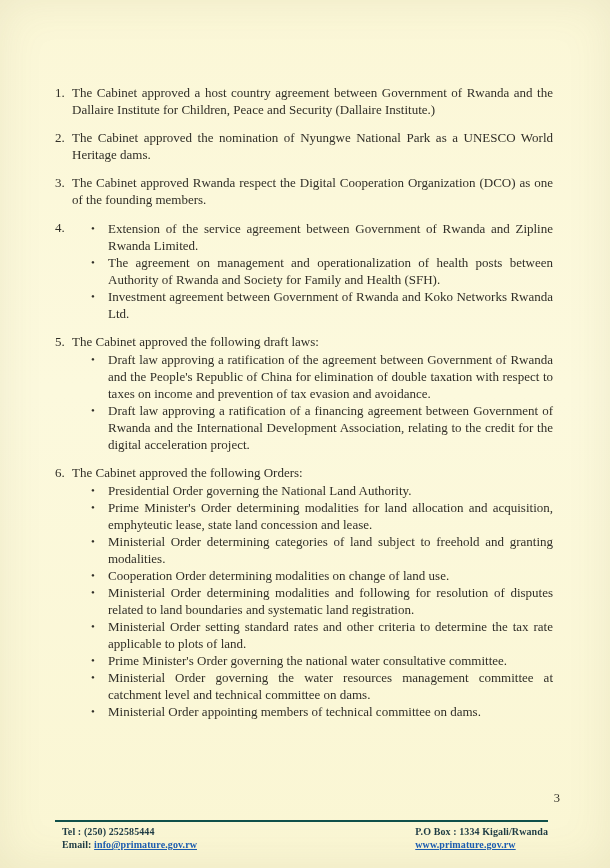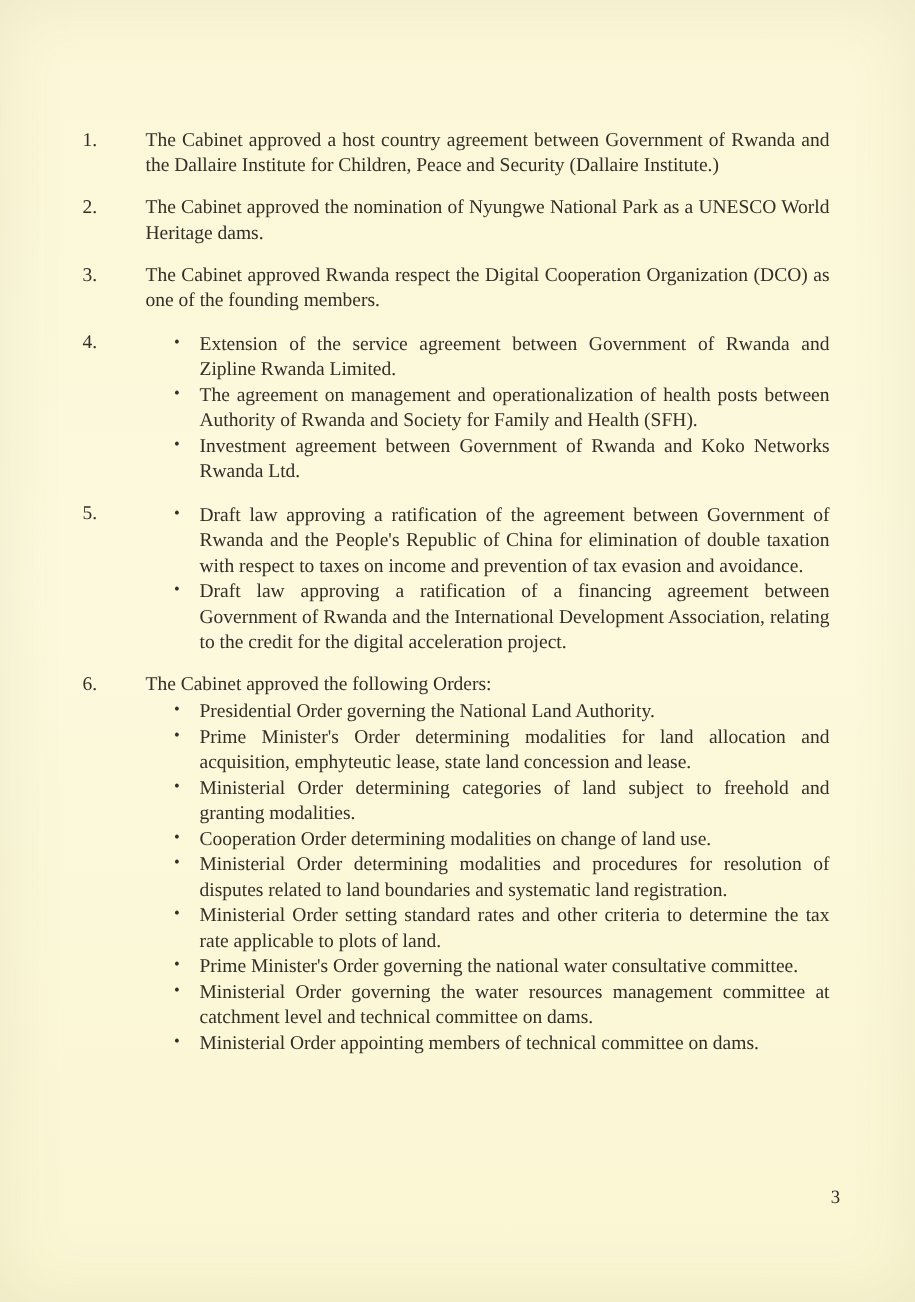--- a/index.html
+++ b/index.html
@@ -25,21 +25,21 @@
   }
   .item {
     display: flex;
     margin-top: 11px;
   }
   .item:first-child { margin-top: 0; }
   .item-num {
     width: 17px;
     flex: none;
   }
-  .item-body { flex: 1; min-width: 0; margin-left: 25px; }
+  .item-body { flex: 1; min-width: 0; }
   .item-text {
     text-align: justify;
   }
   .bullets { margin-top: 1px; }
   .bullet {
     display: flex;
     padding-left: 19px;
   }
   .bullet-marker {
     width: 17px;
@@ -125,20 +125,21 @@
             <span class="bullet-marker">•</span>
             <div class="bullet-text">Investment agreement between Government of Rwanda and Koko Networks Rwanda Ltd.</div>
           </div>
         </div>
       </div>
     </div>
 
     <div class="item">
       <span class="item-num">5.</span>
       <div class="item-body">
+        <div class="item-text">The Cabinet approved the following draft laws:</div>
         <div class="bullets">
           <div class="bullet">
             <span class="bullet-marker">•</span>
             <div class="bullet-text">Draft law approving a ratification of the agreement between Government of Rwanda and the People's Republic of China for elimination of double taxation with respect to taxes on income and prevention of tax evasion and avoidance.</div>
           </div>
           <div class="bullet">
             <span class="bullet-marker">•</span>
             <div class="bullet-text">Draft law approving a ratification of a financing agreement between Government of Rwanda and the International Development Association, relating to the credit for the digital acceleration project.</div>
           </div>
         </div>
@@ -161,21 +162,21 @@
           <div class="bullet">
             <span class="bullet-marker">•</span>
             <div class="bullet-text">Ministerial Order determining categories of land subject to freehold and granting modalities.</div>
           </div>
           <div class="bullet">
             <span class="bullet-marker">•</span>
             <div class="bullet-text">Cooperation Order determining modalities on change of land use.</div>
           </div>
           <div class="bullet">
             <span class="bullet-marker">•</span>
-            <div class="bullet-text">Ministerial Order determining modalities and procedures for resolution of disputes related to land boundaries and systematic land registration.</div>
+            <div class="bullet-text">Ministerial Order determining modalities and following for resolution of disputes related to land boundaries and systematic land registration.</div>
           </div>
           <div class="bullet">
             <span class="bullet-marker">•</span>
             <div class="bullet-text">Ministerial Order setting standard rates and other criteria to determine the tax rate applicable to plots of land.</div>
           </div>
           <div class="bullet">
             <span class="bullet-marker">•</span>
             <div class="bullet-text">Prime Minister's Order governing the national water consultative committee.</div>
           </div>
           <div class="bullet">
@@ -187,14 +188,27 @@
             <div class="bullet-text">Ministerial Order appointing members of technical committee on dams.</div>
           </div>
         </div>
       </div>
     </div>
 
   </div>
 
   <div class="page-number">3</div>
 
+  <div class="footer">
+    <div class="footer-left">
+      <div>Tel : (250) 252585444</div>
+      <div>
+        <span>Email:</span>
+        <a class="link">info@primature.gov.rw</a>
+      </div>
+    </div>
+    <div class="footer-right">
+      <div>P.O Box : 1334 Kigali/Rwanda</div>
+      <a class="link">www.primature.gov.rw</a>
+    </div>
+  </div>
 
 </div>
 
 </body></html>

